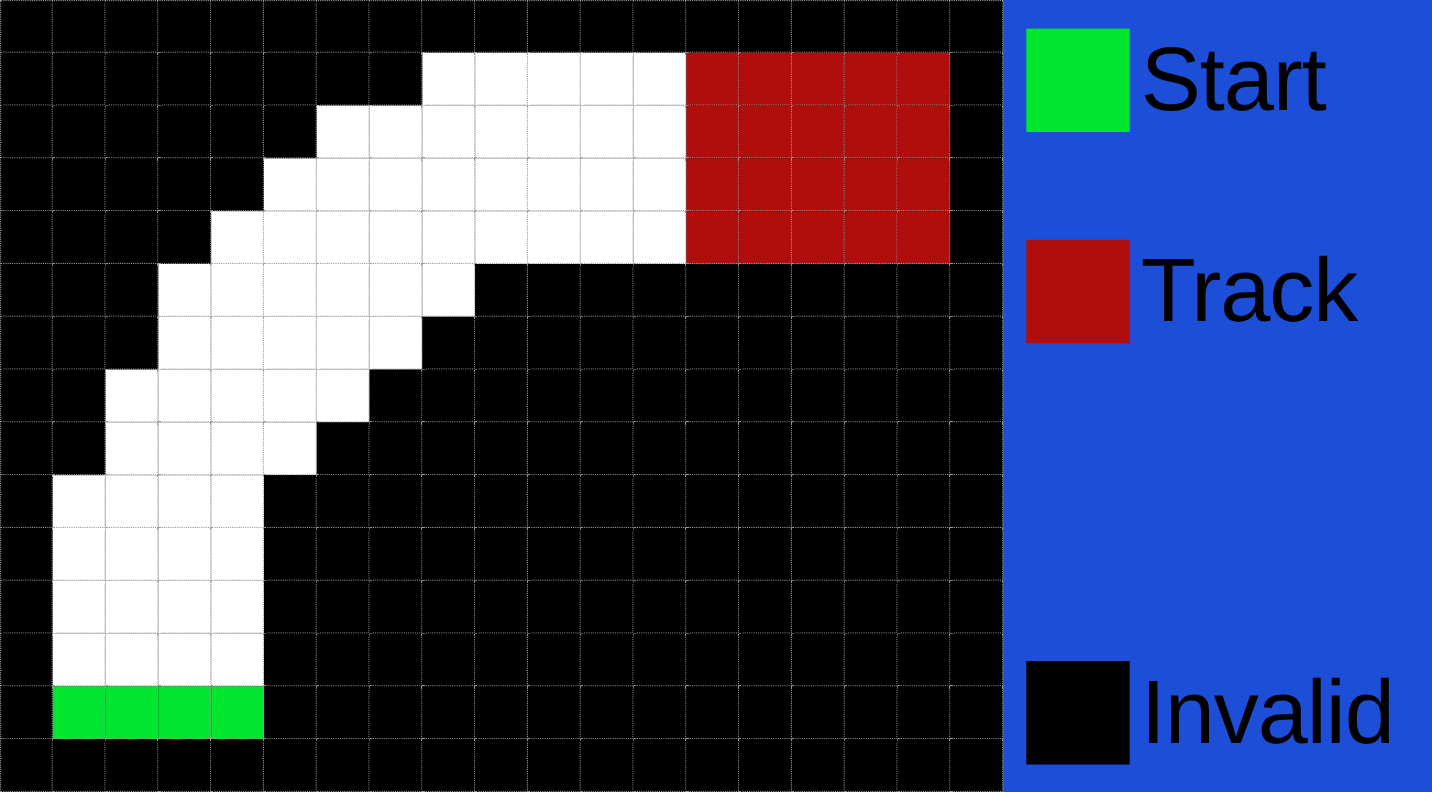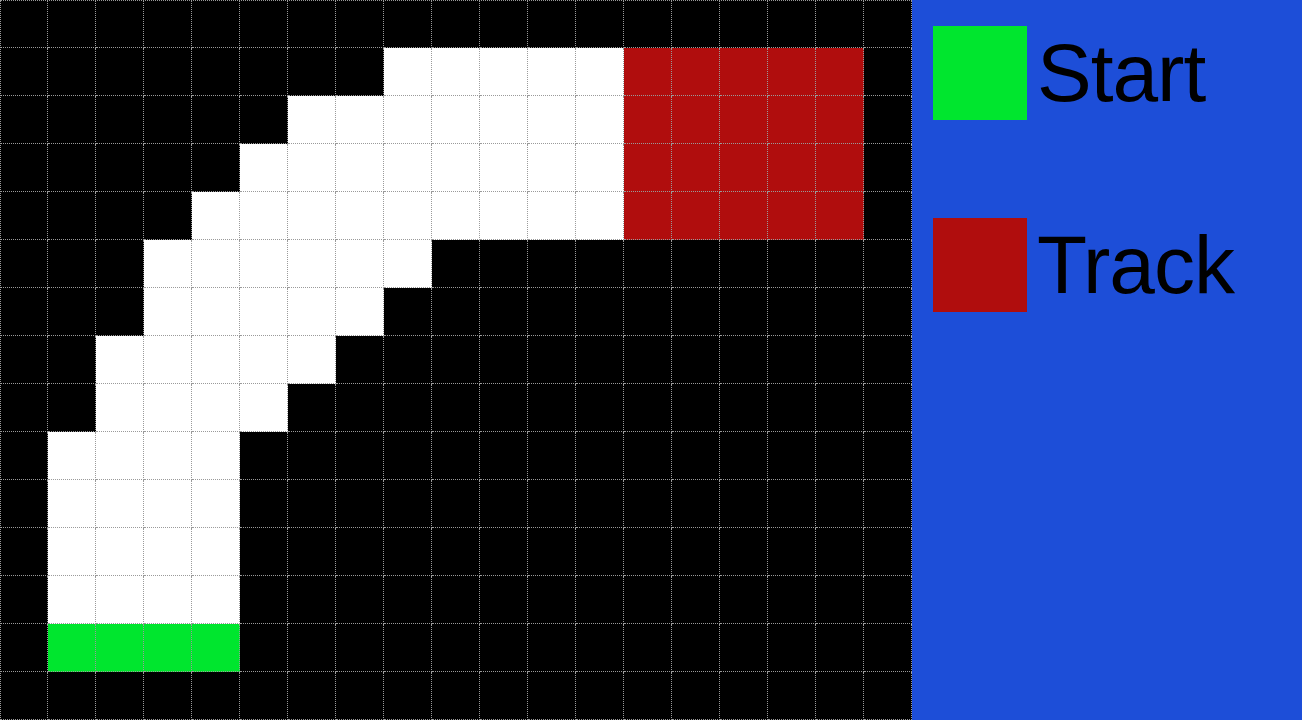--- a/index.html
+++ b/index.html
@@ -389,13 +389,17 @@
 
 <div class="legend" style="background: #1d4ed8;">
   <div class="legend-item li-0">
     <div class="swatch" style="background: rgb(0, 230, 46);"></div>
     <div class="legend-label">Start</div>
   </div>
   <div class="legend-item li-1">
     <div class="swatch" style="background: rgb(176, 13, 13);"></div>
     <div class="legend-label">Track</div>
   </div>
+  <div class="legend-item li-3">
+    <div class="swatch" style="background: rgb(0, 0, 0);"></div>
+    <div class="legend-label">Invalid</div>
+  </div>
 </div>
 
 </body></html>

